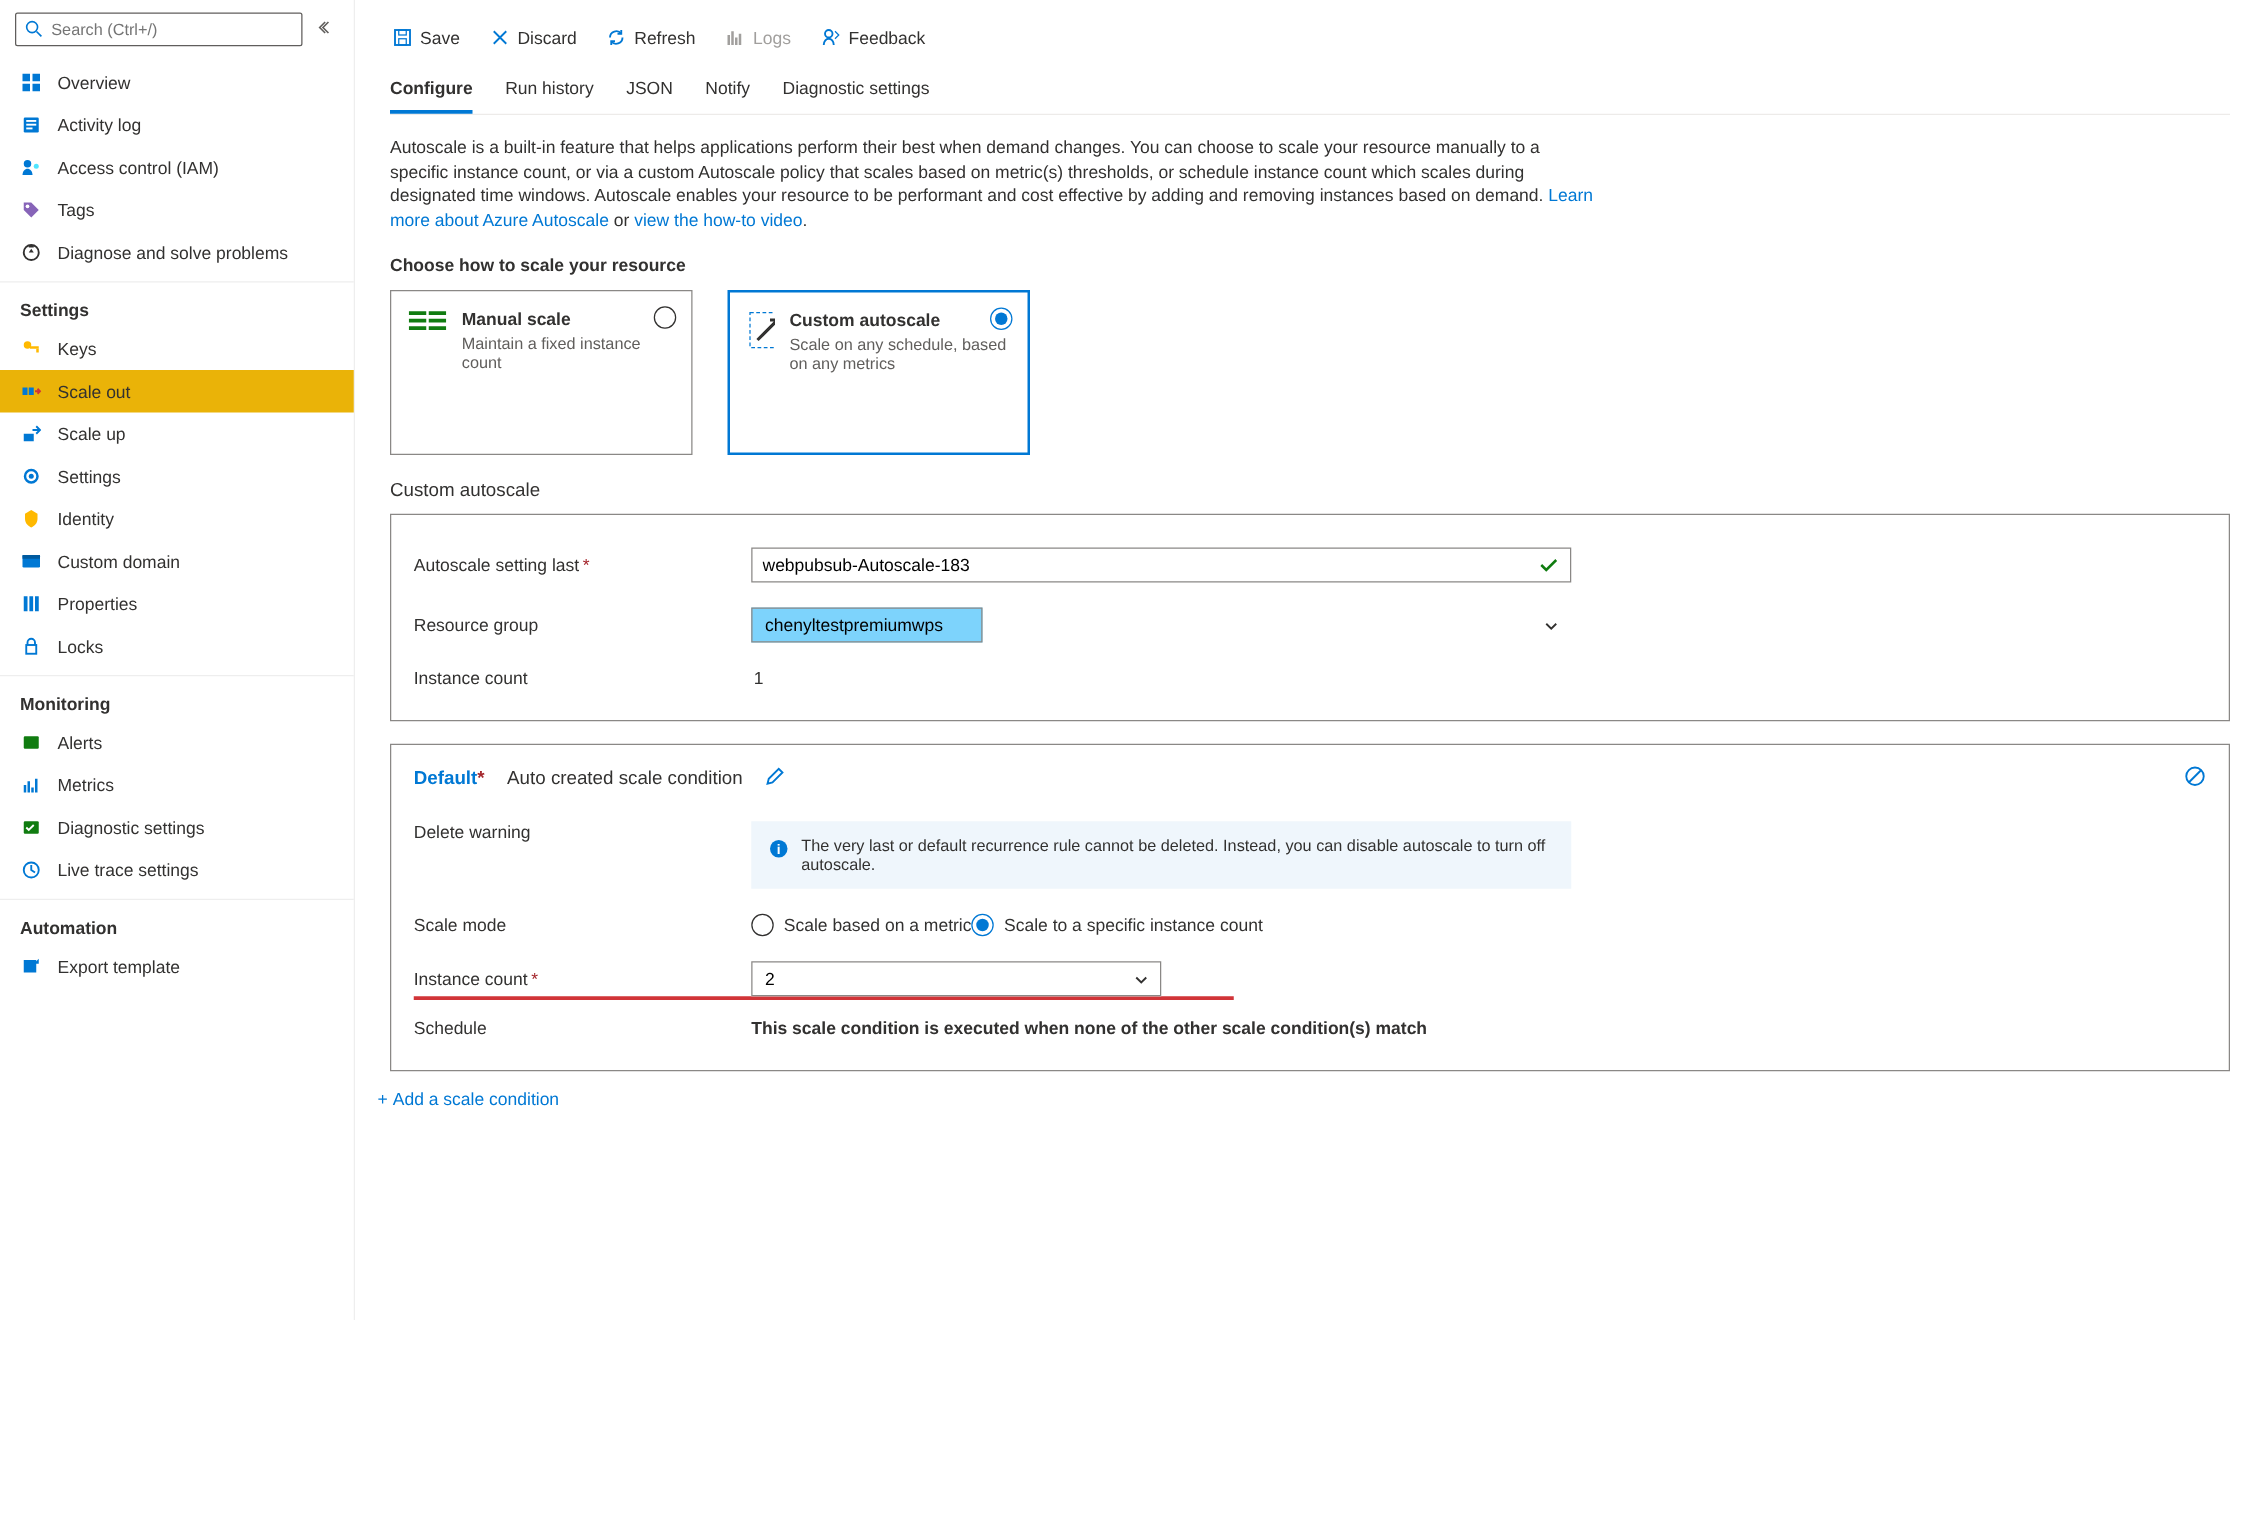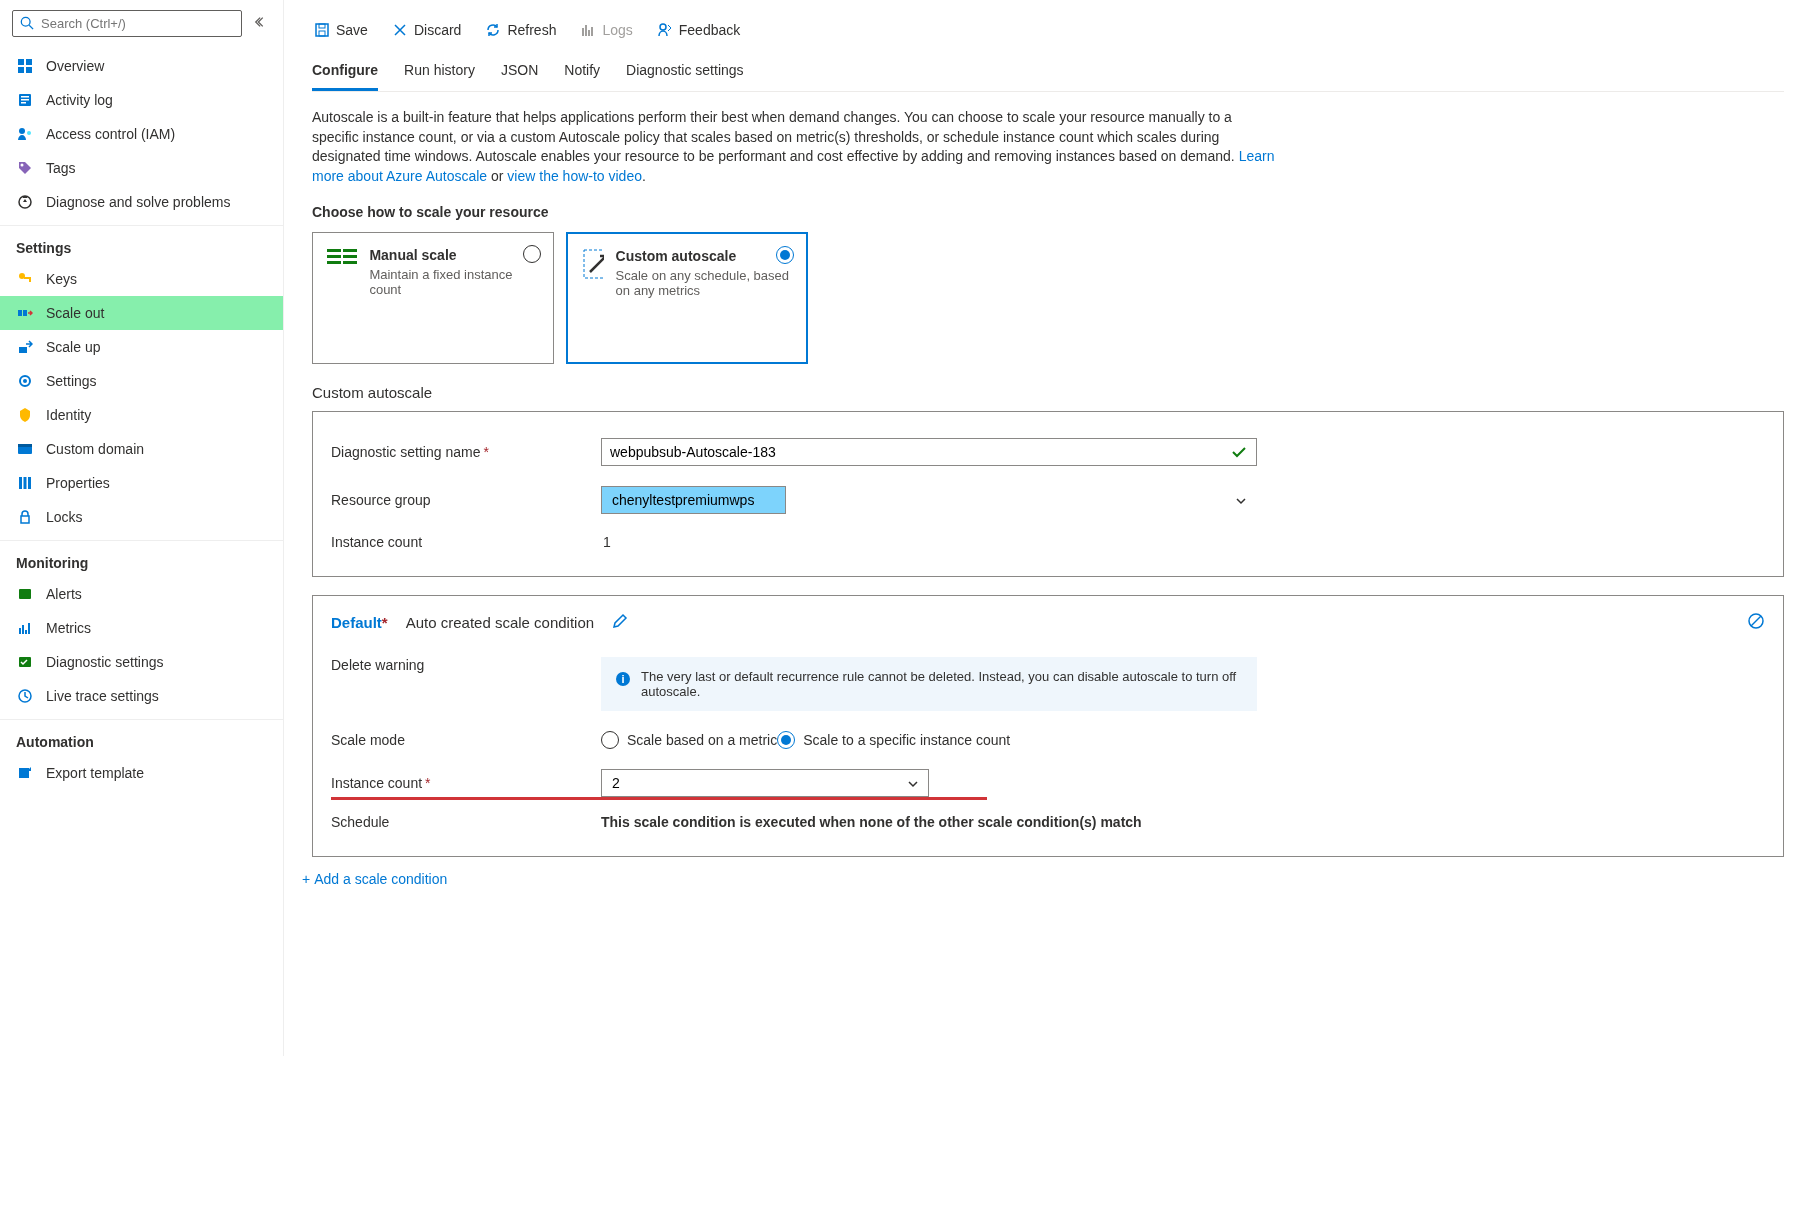--- a/index.html
+++ b/index.html
@@ -4,36 +4,36 @@
 <style>
 * { box-sizing: border-box; margin: 0; padding: 0; }
 body { font-family: 'Segoe UI', Arial, sans-serif; font-size: 14px; color: #323130; background: #fff; }
 .container { display: flex; width: 1812px; height: 1056px; }
 .sidebar { width: 284px; border-right: 1px solid #eee; padding: 10px 0; }
 .search-box { margin: 0 12px 12px 12px; position: relative; display: flex; align-items: center; }
 .search-input { width: 230px; padding: 5px 8px 5px 28px; border: 1px solid #605e5c; border-radius: 2px; font-size: 13px; color: #605e5c; }
 .search-icon-svg { position: absolute; left: 8px; top: 6px; color: #0078d4; }
 .collapse-btn { margin-left: 12px; color: #605e5c; cursor: pointer; }
 .nav-item { display: flex; align-items: center; padding: 8px 16px; cursor: pointer; font-size: 14px; }
-.nav-item.selected { background: #86efac; }
+.nav-item.selected { background: #eab308; }
 .nav-icon { width: 18px; height: 18px; margin-right: 12px; display: inline-flex; align-items: center; justify-content: center; }
 .nav-section { padding: 14px 16px 6px 16px; font-weight: 600; font-size: 14px; border-top: 1px solid #eee; margin-top: 6px; }
 .main { flex: 1; padding: 18px 28px 0 28px; overflow-y: auto; }
 .toolbar { display: flex; align-items: center; gap: 20px; margin-bottom: 12px; }
 .toolbar-btn { display: flex; align-items: center; gap: 6px; cursor: pointer; background: none; border: none; font-size: 14px; color: #323130; padding: 4px 2px; }
 .toolbar-btn.disabled { color: #a19f9d; cursor: default; }
 .toolbar-btn svg { color: #0078d4; }
 .toolbar-btn.disabled svg { color: #a19f9d; }
 .tabs { display: flex; gap: 26px; border-bottom: 1px solid #edebe9; margin-bottom: 16px; }
 .tab { padding: 8px 0 10px 0; cursor: pointer; font-size: 14px; color: #323130; }
 .tab.active { color: #323130; border-bottom: 3px solid #0078d4; font-weight: 600; }
 .desc { font-size: 14px; color: #323130; line-height: 1.4; margin-bottom: 18px; max-width: 970px; }
 .desc a { color: #0078d4; text-decoration: none; }
 .section-title { font-weight: 700; font-size: 14px; margin-bottom: 12px; }
-.scale-options { display: flex; gap: 12px; margin-bottom: 20px; }
+.scale-options { display: flex; gap: 28px; margin-bottom: 20px; }
 .scale-card { width: 242px; border: 1px solid #8a8886; padding: 14px 14px 14px 14px; position: relative; cursor: pointer; height: 132px; }
 .scale-card.selected { border: 2px solid #0078d4; }
 .scale-card-header { display: flex; align-items: flex-start; gap: 12px; }
 .scale-card-title { font-weight: 700; font-size: 14px; }
 .scale-card-desc { font-size: 13px; color: #605e5c; margin-top: 4px; }
 .scale-radio { position: absolute; top: 12px; right: 12px; width: 18px; height: 18px; border: 1px solid #323130; border-radius: 50%; display: flex; align-items: center; justify-content: center; }
 .scale-radio.checked { border-color: #0078d4; }
 .scale-radio.checked::after { content: ''; width: 10px; height: 10px; background: #0078d4; border-radius: 50%; }
 .subsection-title { font-size: 15px; margin: 10px 0 10px 0; }
 .form-panel { border: 1px solid #8a8886; padding: 16px 18px; margin-bottom: 18px; }
@@ -351,21 +351,21 @@
             <div class="scale-card-desc">Scale on any schedule, based on any metrics</div>
           </div>
         </div>
       </div>
     </div>
 
     <div class="subsection-title">Custom autoscale</div>
 
     <div class="form-panel">
       <div class="form-row">
-        <div class="form-label"><span>Diagnostic setting name</span><span class="req">*</span></div>
+        <div class="form-label"><span>Autoscale setting last</span><span class="req">*</span></div>
         <div class="input-wrapper">
           <input class="form-input valid" style="width: 100%; border-color: rgb(138, 136, 134);" value="webpubsub-Autoscale-183">
           <svg class="checkmark" width="16" height="16">
               <path d="M2 8l4 4 8-8" fill="none" stroke="currentColor" stroke-width="2"></path>
             </svg>
         </div>
       </div>
       <div class="form-row">
         <div class="form-label">Resource group</div>
         <div class="select-wrapper">

